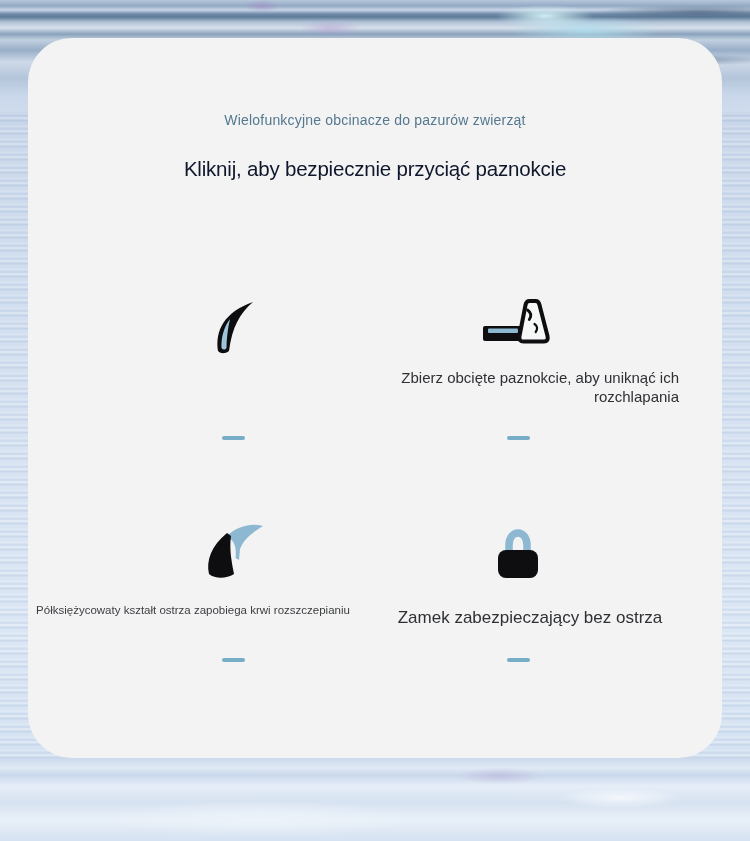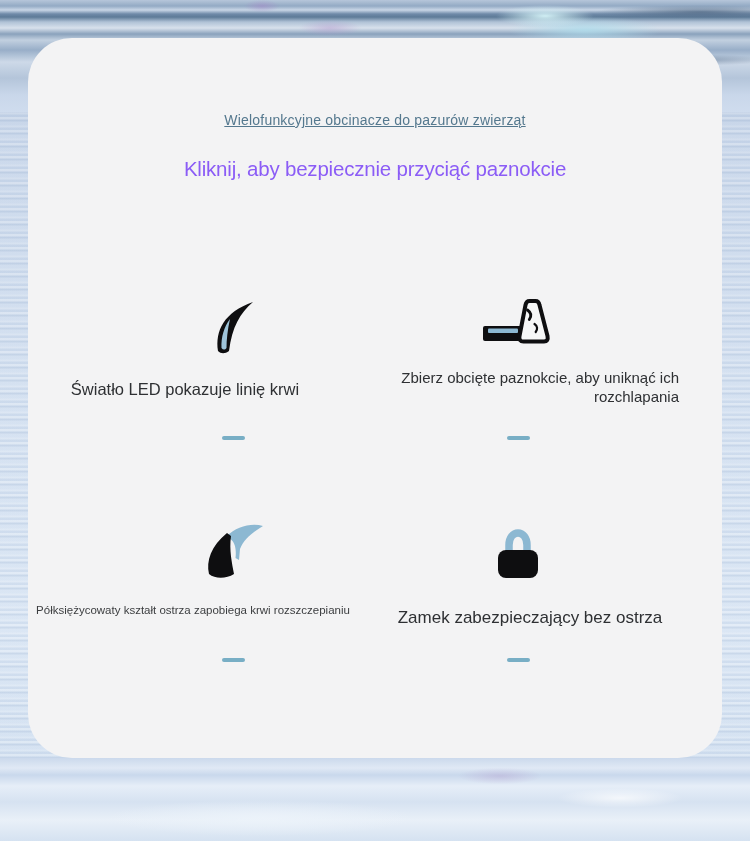--- a/index.html
+++ b/index.html
@@ -43,25 +43,25 @@
   }
 
   
   .card{
     position:absolute;left:28px;top:38px;width:694px;height:720px;
     background:#f3f3f4;border-radius:44px;
   }
 
   .subtitle{
     position:absolute;left:0;top:74px;width:100%;
-    text-align:center;font-size:14px;letter-spacing:0.2px;color:#54788e;text-decoration:underline;
+    text-align:center;font-size:14px;letter-spacing:0.2px;color:#54788e;
   }
   .title{
     position:absolute;left:0;top:119px;width:100%;
-    text-align:center;font-size:20.5px;letter-spacing:-0.2px;color:#8b5cf6;
+    text-align:center;font-size:20.5px;letter-spacing:-0.2px;color:#0f172a;
   }
 
   .icon{position:absolute;}
   .f-text{position:absolute;color:#2e3033;}
   .f1-text{left:2px;top:342px;width:310px;text-align:center;font-size:16.5px;}
   .f2-text{left:361px;top:331px;width:290px;text-align:right;font-size:15px;line-height:1.25;white-space:pre-line;}
   .f3-text{left:0px;top:566px;width:330px;text-align:center;font-size:11.5px;color:#3c3e40;}
   .f4-text{left:352px;top:570px;width:300px;text-align:center;font-size:17px;}
 
   .dash{
@@ -90,21 +90,20 @@
 
     <div class="subtitle">Wielofunkcyjne obcinacze do pazurów zwierząt</div>
     <div class="title">Kliknij, aby bezpiecznie przyciąć paznokcie</div>
 
     <span class="icon i1">
       <svg viewBox="0 0 48 55" width="48" height="55">
         <path d="M10 52 C 7 32, 16 13, 45 3 C 32 14, 24 28, 21 52 C 17 55, 13 55, 10 52 Z" fill="#0e0e10"></path>
         <path d="M13.5 49 C 13 38, 16 28, 22 20 C 19.5 31, 18.5 41, 18.5 49 C 17 51, 15 51, 13.5 49 Z" fill="#9ec4da"></path>
       </svg>
     </span>
-    <div class="f-text f1-text">Światło LED pokazuje linię krwi</div>
     <div class="dash f1-dash"></div>
 
     <span class="icon i2">
       <svg viewBox="0 0 68 47" width="68" height="47">
         <rect x="0" y="29" width="42" height="15" rx="2" fill="#0e0e10"></rect>
         <rect x="5" y="31.5" width="30" height="4.5" rx="1" fill="#8cb8d2"></rect>
         <path d="M36.5 39 L42.5 8 Q43.2 4 46.5 4 L52.5 4 Q55.8 4 56.5 8 L64.5 39 Q65.6 44.5 61 44.5 L40.5 44.5 Q35.6 44.5 36.5 39 Z" fill="#f6f7f7" stroke="#0e0e10" stroke-width="4" stroke-linejoin="round"></path>
         <path d="M44.5 13 c3.5 2.5 4.2 6 1.8 9.5" fill="none" stroke="#0e0e10" stroke-width="2.8" stroke-linecap="round"></path>
         <path d="M51.5 27 c3 2 3.4 5 1.2 8" fill="none" stroke="#0e0e10" stroke-width="2.2" stroke-linecap="round"></path>
       </svg>

